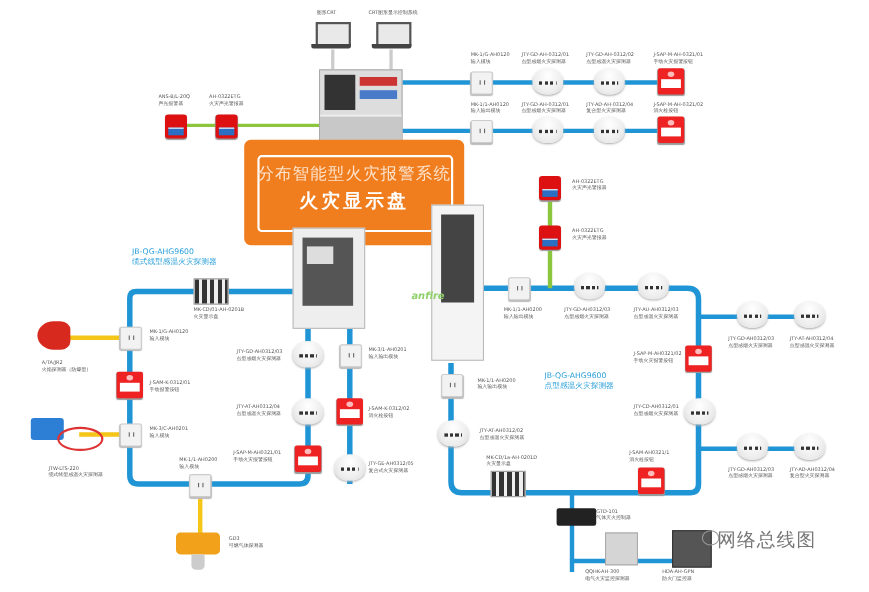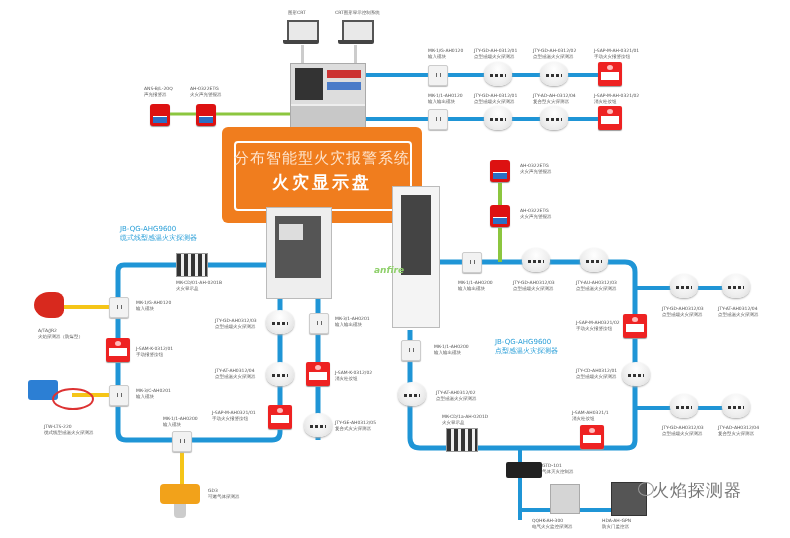--- a/index.html
+++ b/index.html
@@ -313,13 +313,13 @@
     <span>QQHK-AH-300</span>
     <span>电气火灾监控探测器</span>
   </div>
 <div class="abs" style="left:611px;top:482px;width:34px;height:32px;background:#555;border:1px solid #333;"></div>
 <div class="lbl" style="left:602px;top:518px;">
     <span>HDA-AH-GPN</span>
     <span>防火门监控器</span>
   </div>
 
 <div class="wm-icon"></div>
-<div class="wm">火焰探测器</div>
+<div class="wm">网络总线图</div>
 
 </body></html>

